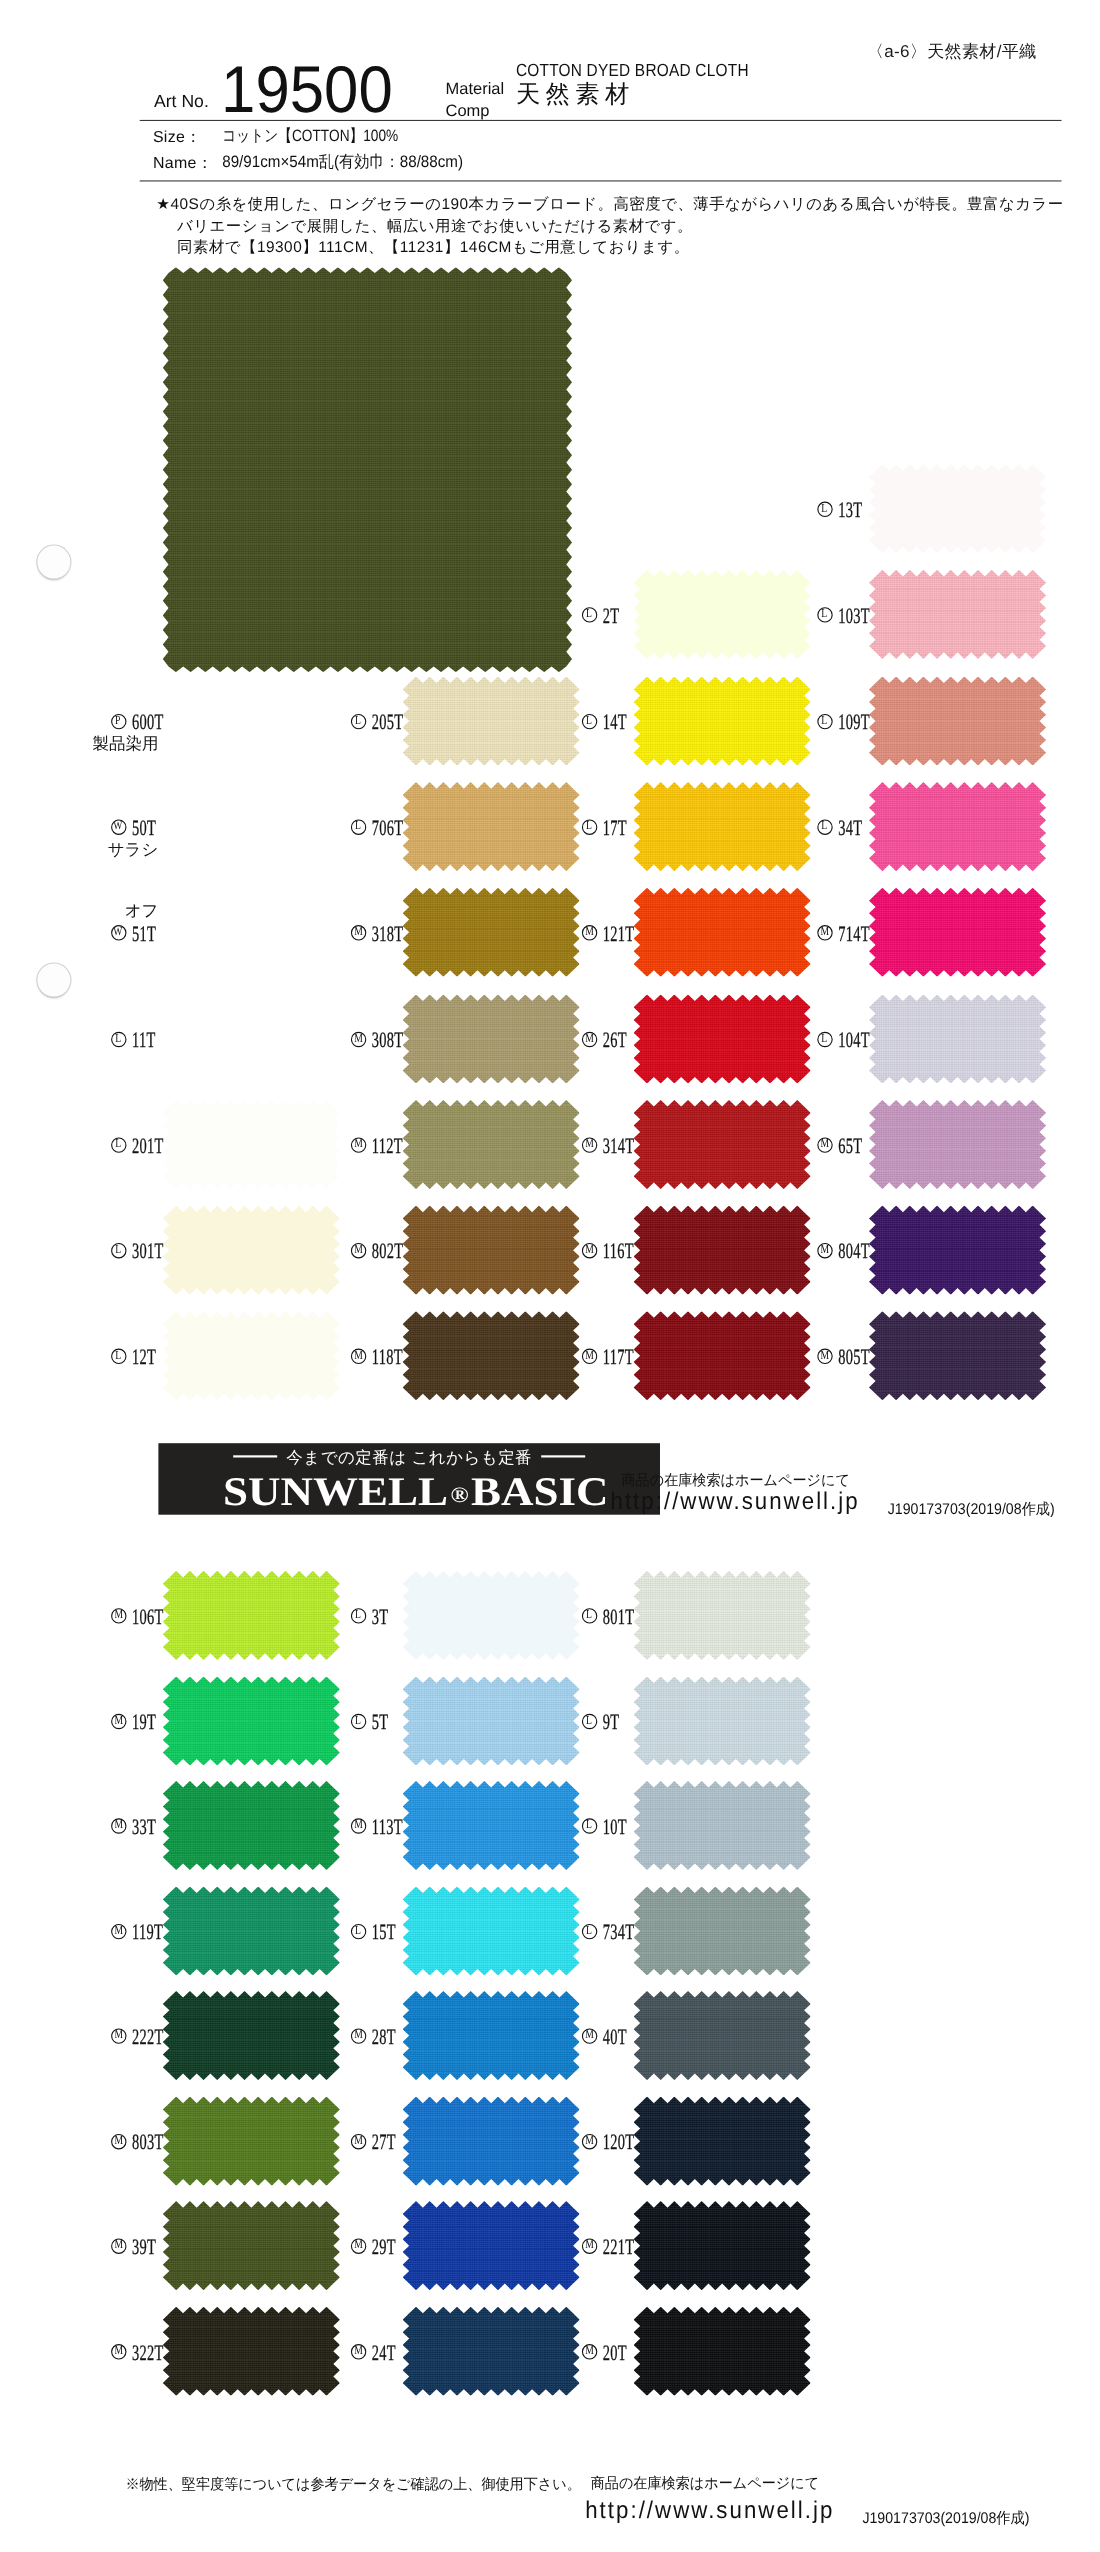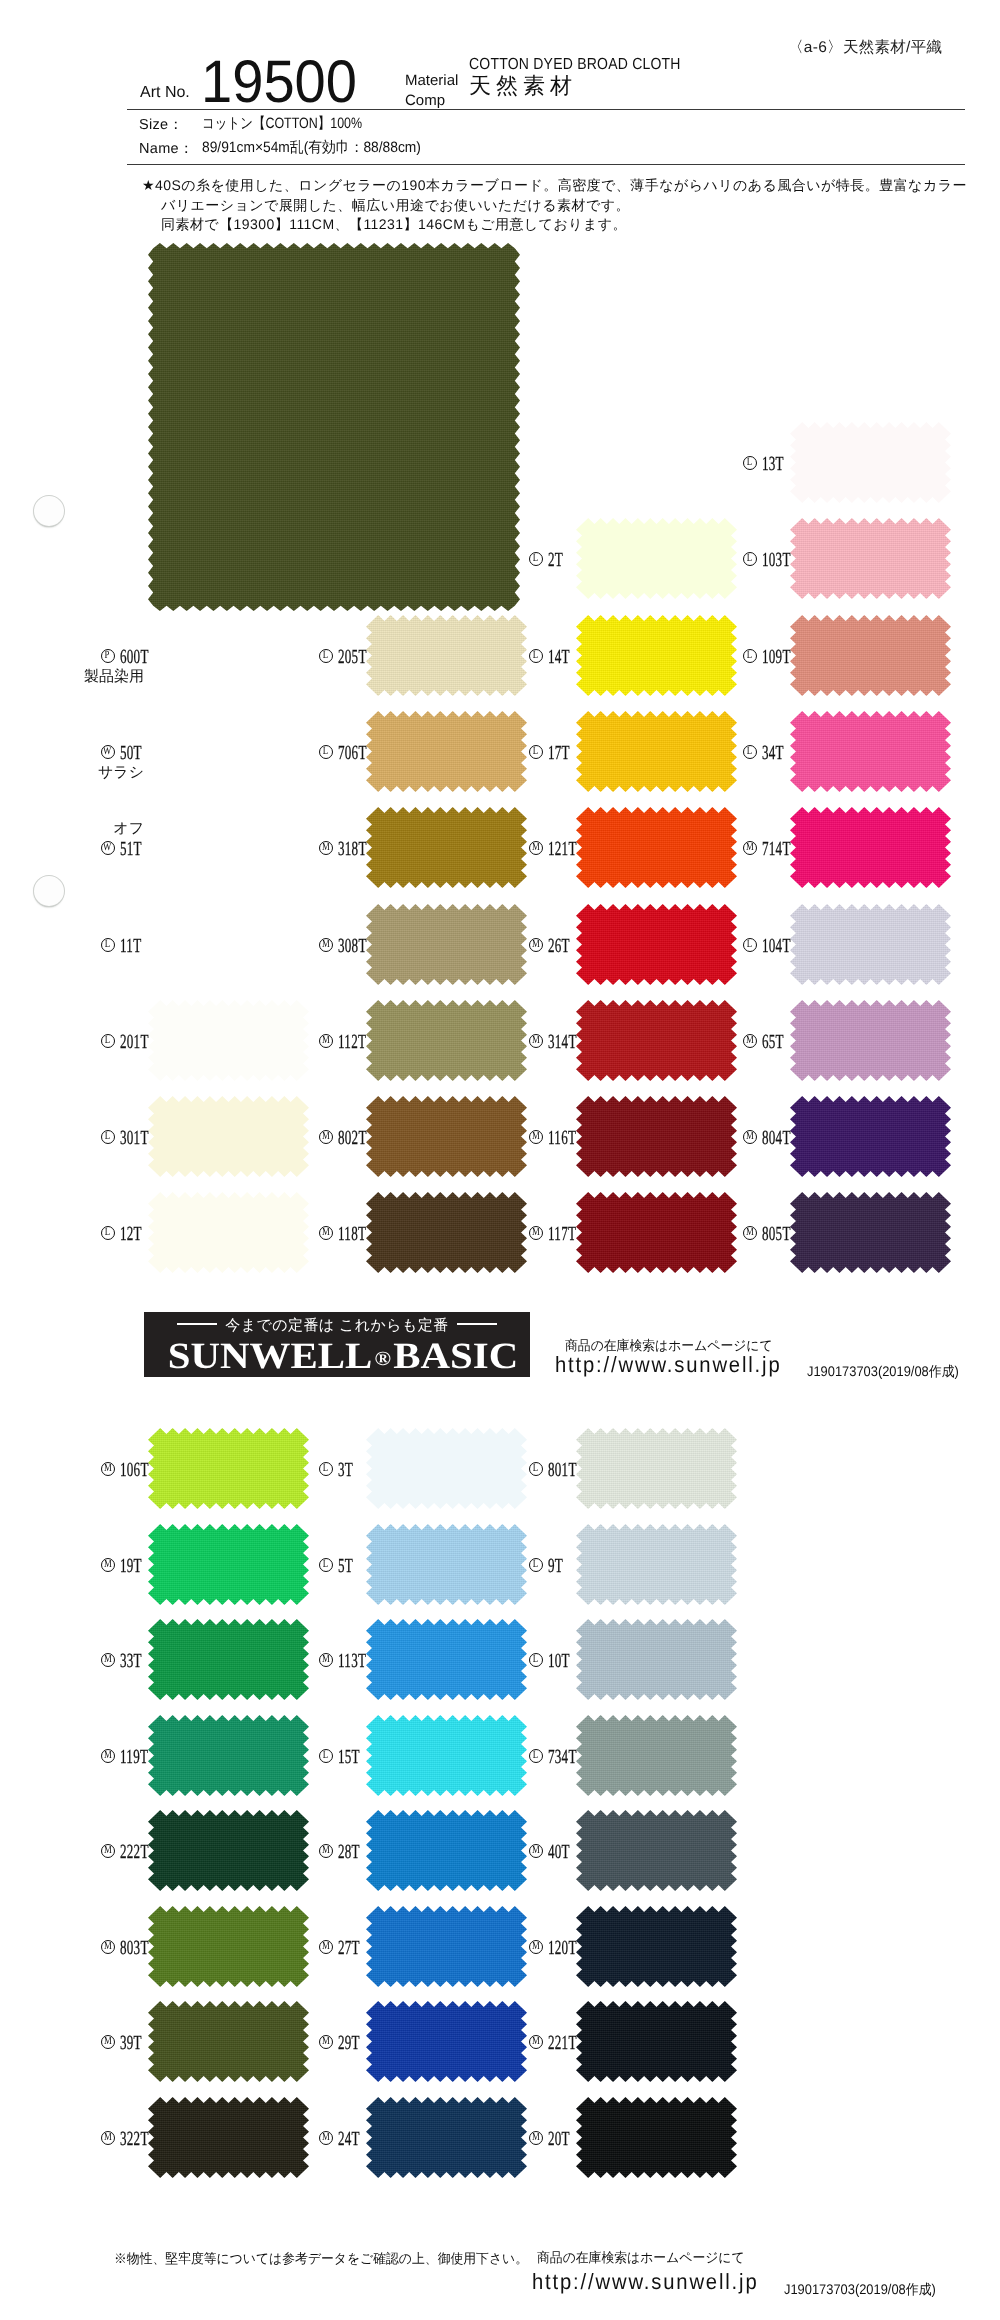--- a/index.html
+++ b/index.html
@@ -43,21 +43,21 @@
            font-size:11px;line-height:11.6px;text-align:center;font-family:"Liberation Serif",serif;
            overflow:hidden;box-sizing:border-box;}
   .lbl .mk i{display:inline-block;font-style:normal;transform:scaleX(0.8);transform-origin:center;position:relative;top:-0.5px;}
   .sublbl{position:absolute;font-family:"Liberation Sans",sans-serif;font-size:15px;color:#141414;white-space:nowrap;}
 
   
   .hole{position:absolute;width:30px;height:30px;border-radius:50%;background:#fdfdfd;
         box-shadow:0 0 0 1px #cfd2cf, 0 2px 2px -1px rgba(60,70,60,.45), -1px 1px 2px -1px rgba(80,90,80,.35);}
 
   
-  #logo{position:absolute;left:144px;top:1312px;width:386px;height:65px;background:#232020;}
+  #logo{position:absolute;left:144px;top:1312px;width:456px;height:65px;background:#232020;}
   #logo .tagwrap{position:absolute;left:0;top:5px;width:100%;text-align:center;color:#ffffff;
        font-family:"Liberation Sans",sans-serif;font-size:15px;letter-spacing:.4px;white-space:nowrap;line-height:17px;}
   #logo .rule{display:inline-block;width:40px;height:2px;background:#fff;vertical-align:5px;margin:0 8px;}
   #logo .brandwrap{position:absolute;left:6px;top:25px;width:100%;text-align:center;color:#ffffff;
        font-family:"Liberation Serif",serif;font-weight:bold;font-size:37px;line-height:40px;letter-spacing:0px;white-space:nowrap;transform:scaleX(1.105);}
   #logo .reg{font-size:20px;position:relative;top:-3px;padding:0 2px;}
 
   .ftnote{position:absolute;font-family:"Liberation Sans",sans-serif;font-size:13.5px;color:#111;white-space:nowrap;line-height:15px;transform:scaleX(0.95);transform-origin:left top;}
   .fturl{position:absolute;font-family:"Liberation Sans",sans-serif;font-size:22px;color:#111;white-space:nowrap;letter-spacing:2.0px;transform:scaleX(0.92);transform-origin:left top;line-height:24px;}
   .ftcode{position:absolute;font-family:"Liberation Sans",sans-serif;font-size:14px;color:#111;white-space:nowrap;line-height:15px;transform:scaleX(0.92);transform-origin:left top;}

